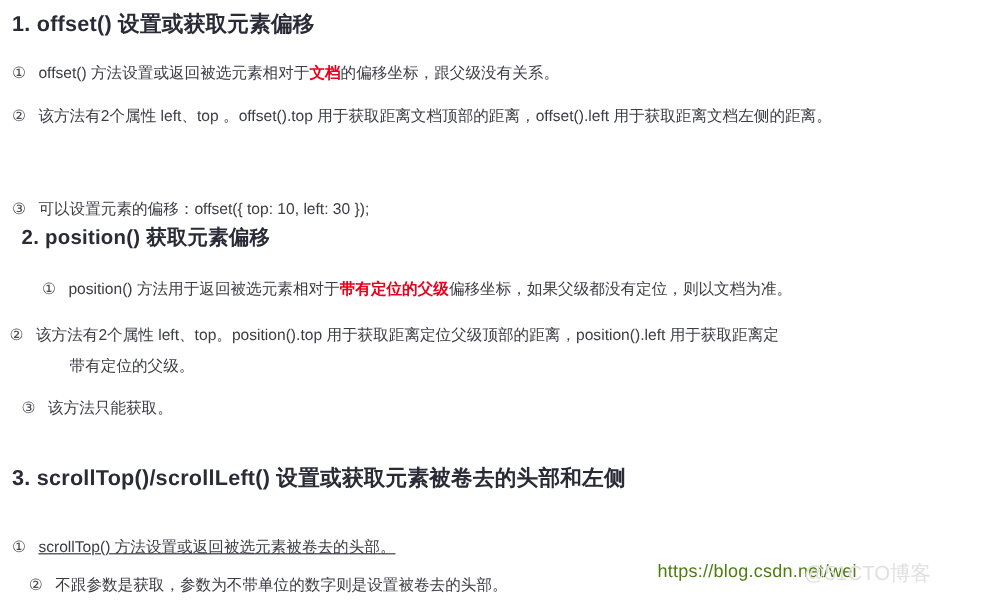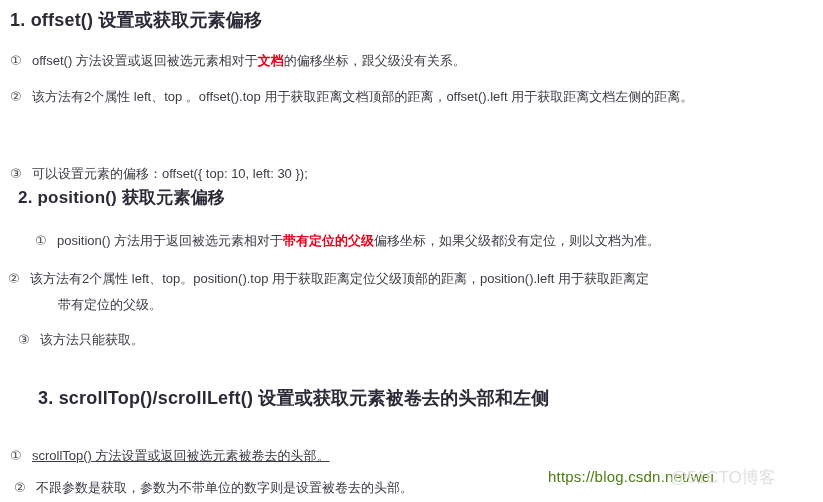--- a/index.html
+++ b/index.html
@@ -26,21 +26,21 @@
   
   .h-sec {
     font-weight: bold;
     color: #2b2b38;
     letter-spacing: 0.2px;
     white-space: nowrap;
     position: absolute;
   }
   .h1-sec { font-size: 18px; left: 10px;  top: 8px;  }
   .h2-sec { font-size: 17px; left: 18px;  top: 186px; }
-  .h3-sec { font-size: 18px; left: 10px;  top: 386px; margin-left: 28px; }
+  .h3-sec { font-size: 18px; left: 10px;  top: 386px; }
 
   .h-sec .code {
     font-family: "Liberation Sans", "DejaVu Sans", sans-serif;
     font-weight: bold;
   }
   .h-sec .cn {
     font-weight: bold;
   }
 
   
@@ -74,21 +74,21 @@
   .s1-i3 { left: 10px; top: 123px; margin-top: 38px; }
 
   
   .s2-i1 { left: 35px; top: 228px; }
   .s2-i2 { left: 8px; top: 266px; }
   .s2-i2w { left: 58px; top: 292px; }
   .s2-i3 { left: 18px; top: 327px; }
 
   
   .s3-i1 { left: 10px; top: 443px; text-decoration: underline; }
-  .s3-i2 { left: 14px; top: 475px; }
+  .s3-i2 { left: 24px; top: 475px; }
 
   
   .watermark {
     position: absolute;
     left: 548px;
     top: 468px;
     font-size: 15px;
     color: #4d7c0f;
     white-space: nowrap;
     user-select: none;

